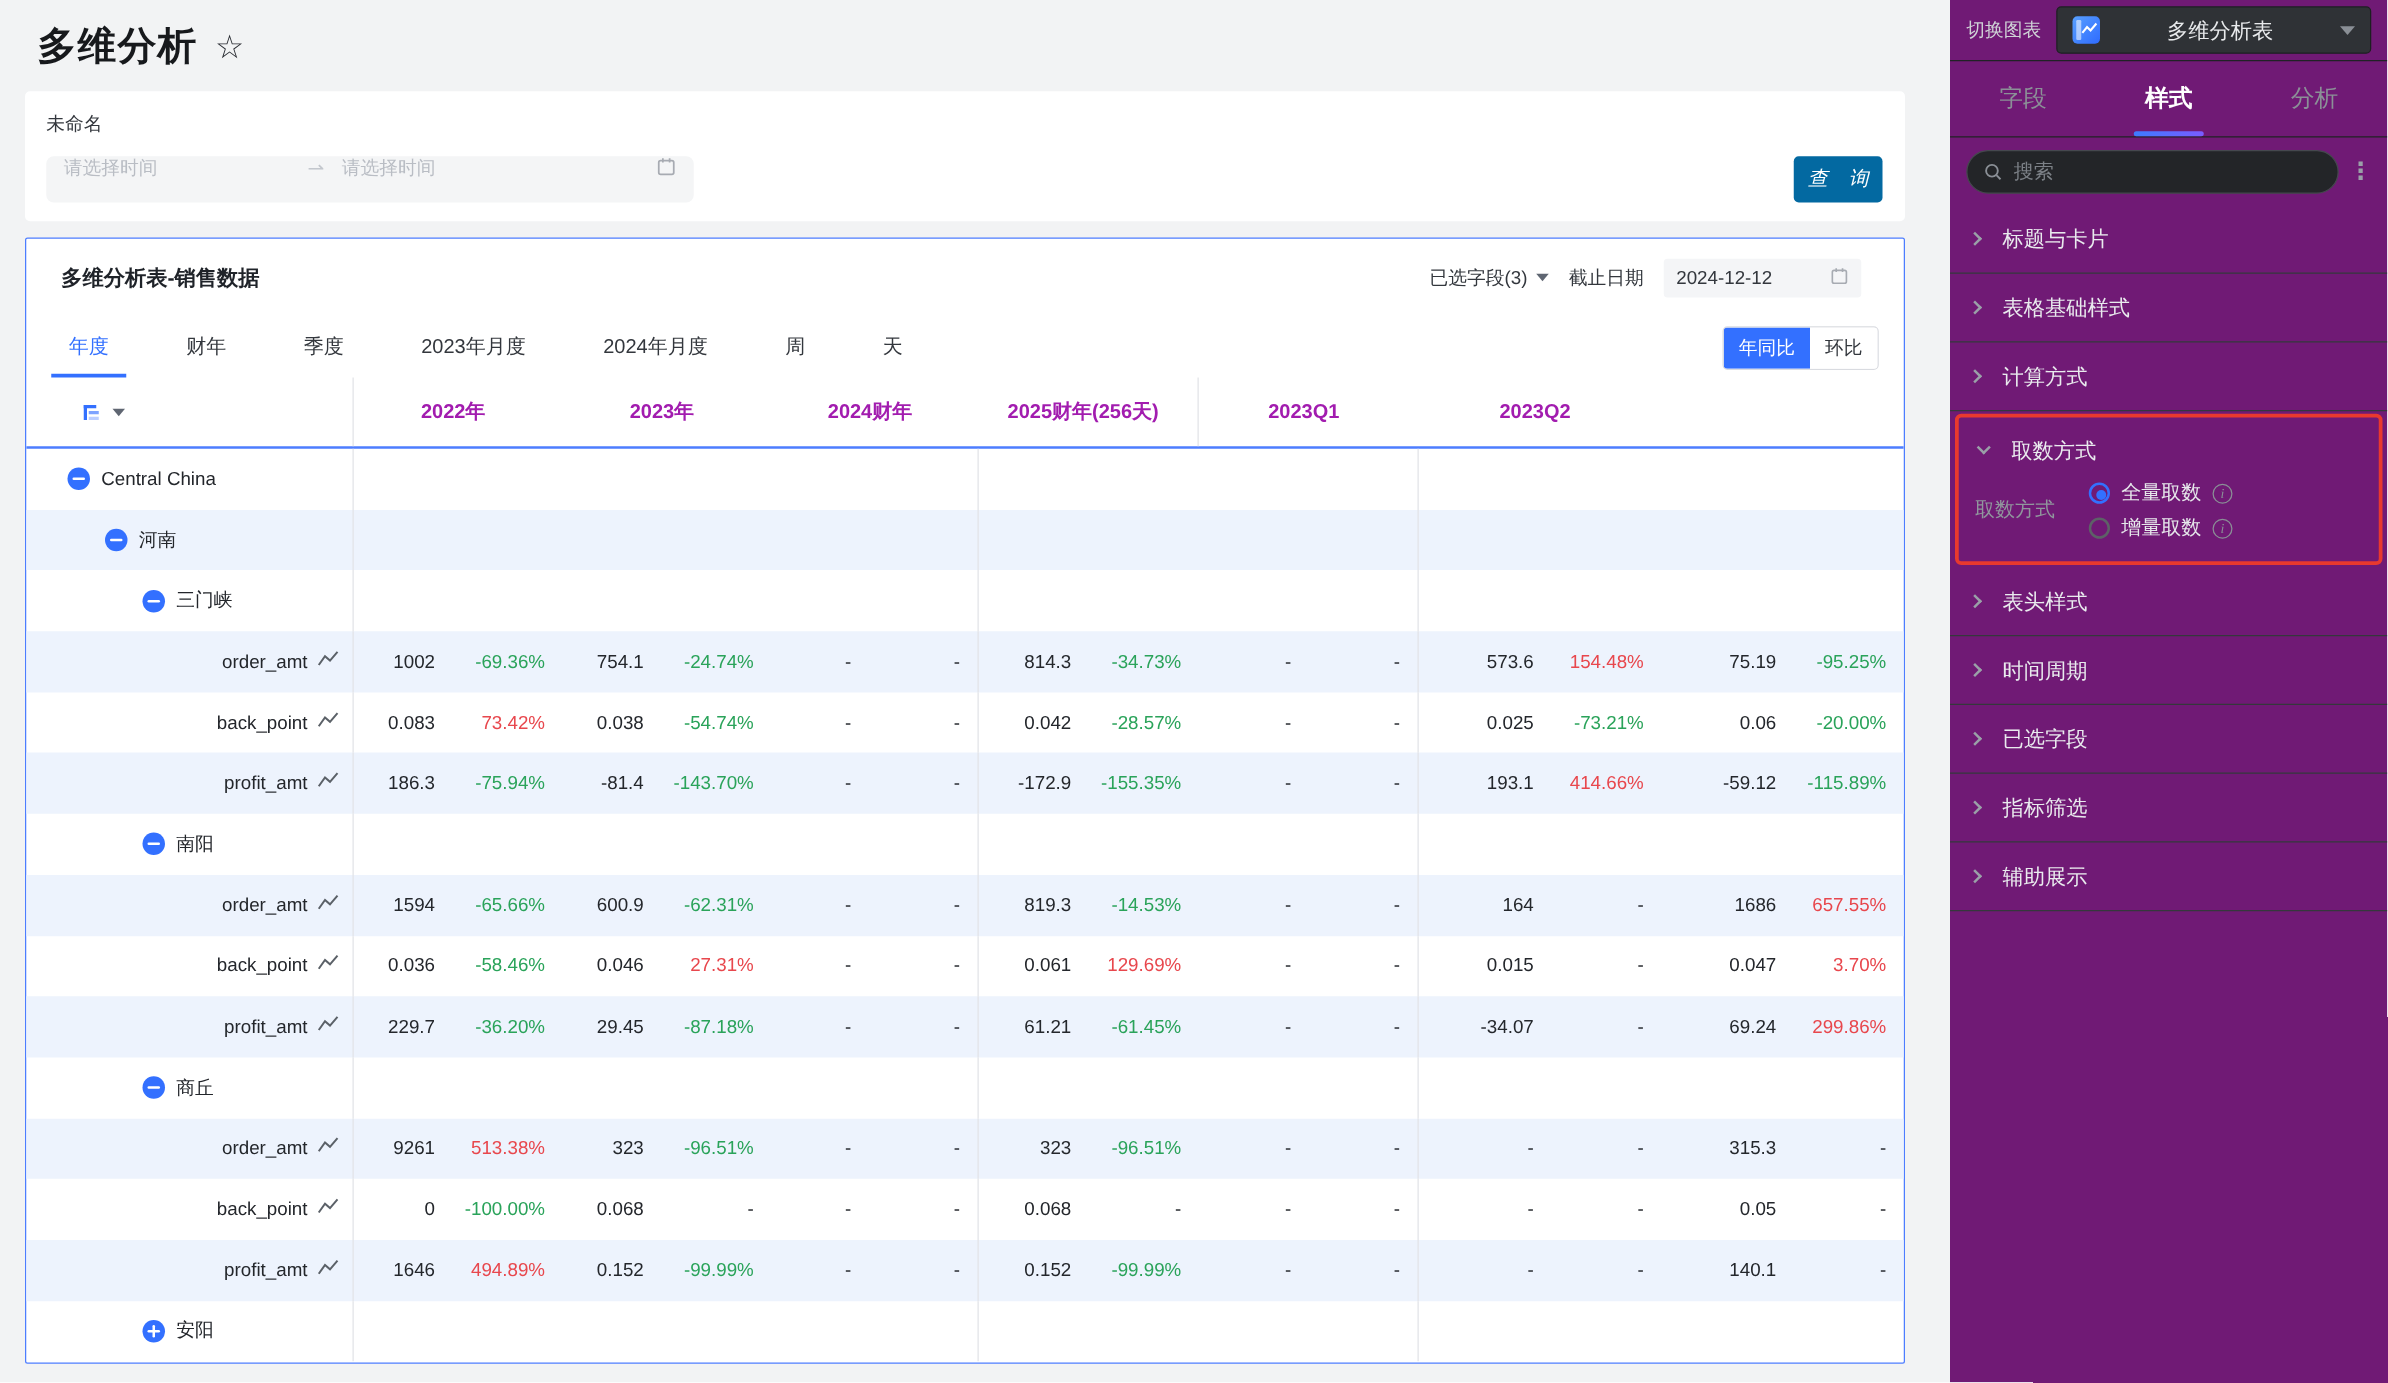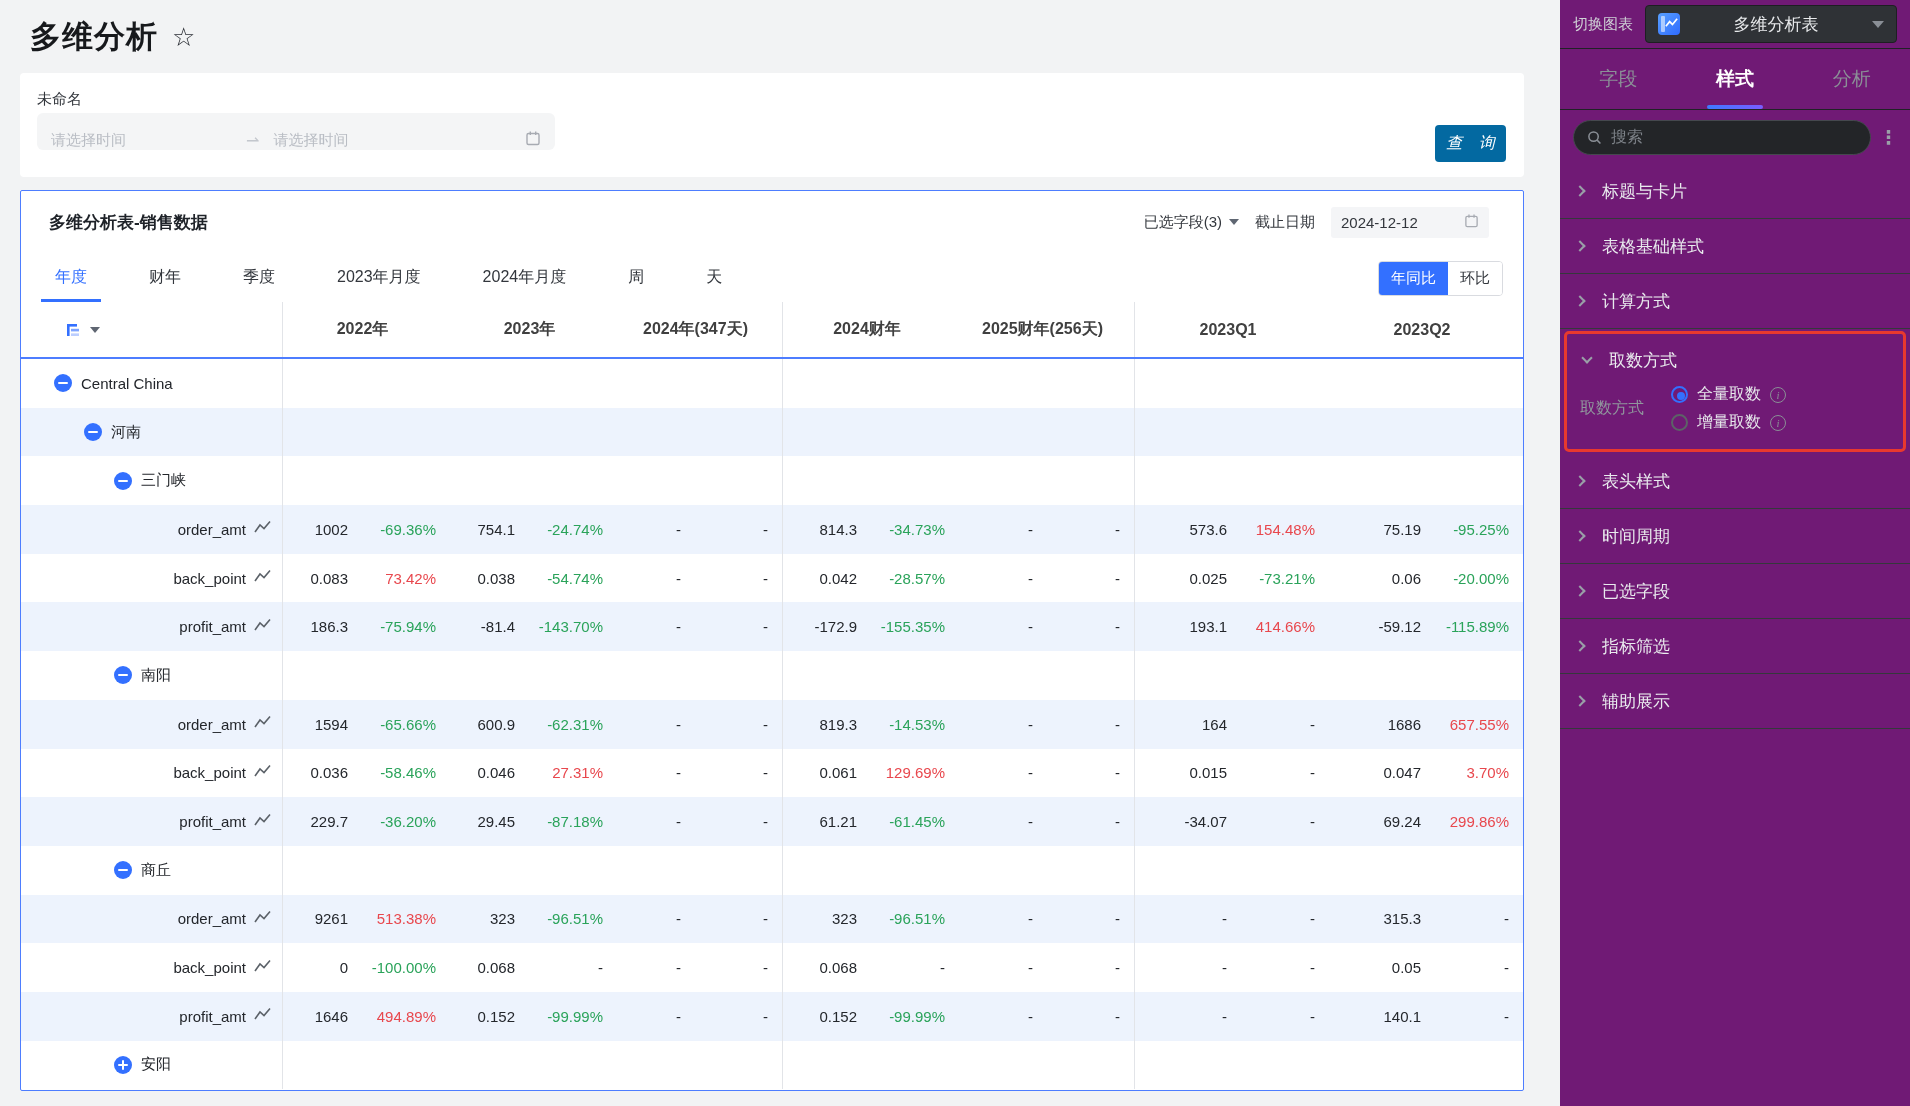--- a/index.html
+++ b/index.html
@@ -7,21 +7,21 @@
   #root { position:relative; width:1910px; height:1106px; background:#f2f3f4; overflow:hidden;padding-left:35px; }
 
   
   #main { position:absolute; left:0; top:0; width:1560px; height:1106px; }
   .page-title-row { position:absolute; left:30px; top:16px; display:flex; align-items:center; gap:14px; }
   .page-title { font-size:31px; font-weight:700; color:#17191c; letter-spacing:1px; }
   .star { font-size:26px; color:#2a2d33; cursor:pointer; }
 
   .query-card { position:absolute; left:20px; top:73px; width:1504px; height:104px; background:#ffffff; border-radius:4px; }
   .query-name { position:absolute; left:17px; top:17px; font-size:15px; color:#33373d; }
-  .range-input { position:absolute; left:17px; top:40px; width:518px; height:37px; background:#f4f5f6; border-radius:6px; display:flex; align-items:flex-end; padding:0 14px; }
+  .range-input { position:absolute; left:17px; top:52px; width:518px; height:37px; background:#f4f5f6; border-radius:6px; display:flex; align-items:flex-start; padding:0 14px; }
   .range-input .ph { font-size:15px; color:#b9bdc4; }
   .range-input .ph.second { margin-left:14px; }
   .range-arrow { margin-left:120px; color:#c3c7cd; font-size:16px; }
   .range-cal { margin-left:auto; }
   .btn-query { position:absolute; right:18px; top:52px; width:71px; height:37px; background:#0369a1; color:#fff; font-size:16px; border:none; border-radius:4px; letter-spacing:6px; padding-left:6px; cursor:pointer;font-style:italic; }
 
   
   .panel { position:absolute; left:20px; top:190px; width:1504px; height:901px; background:#fff; border:1px solid #4d7dff; border-radius:2px; overflow:hidden; }
   .panel-head { height:62px; display:flex; align-items:center; padding:0 34px 0 28px; }
   .panel-title { font-size:17px; font-weight:700; color:#1f2329; }
@@ -37,21 +37,21 @@
   .ptab { font-size:16px; color:#33373d; cursor:pointer; position:relative; height:100%; display:flex; align-items:center; }
   .ptab.active { color:#3370ff; }
   .ptab.active::after { content:""; position:absolute; left:-14px; right:-14px; bottom:0; height:3px; background:#3370ff; }
   .compare-toggle { position:absolute; right:20px; top:8px; display:flex; border:1px solid #d9dbe0; border-radius:4px; overflow:hidden; }
   .ctab { font-size:15px; padding:7px 12px; background:#fff; color:#33373d; cursor:pointer; }
   .ctab.active { background:#3370ff; color:#fff; }
 
   
   .theader { display:grid; grid-template-columns:262px 167px 167px 166px 176px 176px 194px 194px; height:57px; border-bottom:2px solid #4d7dff; align-items:center; }
   .theader .corner { display:flex; align-items:center; gap:8px; padding-left:44px; height:100%; border-right:1px solid #e2e4e8; }
-  .hgroup { font-size:16px; font-weight:700; color:#404040; text-align:center; padding-right:8px; height:100%; display:flex; align-items:center; justify-content:center; }
+  .hgroup { font-size:16px; font-weight:700; color:#a21caf; text-align:center; padding-right:8px; height:100%; display:flex; align-items:center; justify-content:center; }
   .hgroup.sep { border-right:1px solid #e2e4e8; }
 
   .trow { display:grid; grid-template-columns:262px 95px 72px 95px 72px 94px 72px 104px 72px 104px 72px 122px 72px 122px 72px; height:48.7px; align-items:center; }
   .trow.alt { background:#edf3fd; }
   .rowlabel { height:100%; display:flex; align-items:center; border-right:1px solid #e2e4e8; }
   .rowlabel.metric { justify-content:flex-end; gap:8px; padding-right:10px; }
   .grp-name { font-size:15px; color:#23262b; margin-left:9px; }
   .metric-name { font-size:15px; color:#23262b; }
   .cell-v { text-align:right; padding-right:30px; font-size:15px; color:#24272c; }
   .cell-p { text-align:right; padding-right:14px; font-size:15px; color:#24272c; height:100%; display:flex; align-items:center; justify-content:flex-end; }
@@ -178,21 +178,20 @@
                 <rect x="2" y="2" width="10" height="2.6" fill="#3370ff"></rect>
                 <rect x="6" y="6.8" width="8" height="2.6" fill="#7ea3ff"></rect>
                 <rect x="6" y="11.4" width="8" height="2.6" fill="#bcceff"></rect>
               </svg>
           </span>
           <span class="caret-down"></span>
         </div>
 
       <div class="hgroup">2022年</div>
           <div class="hgroup">2023年</div>
-          <div class="hgroup sep">2024年(347天)</div>
           <div class="hgroup">2024财年</div>
           <div class="hgroup sep">2025财年(256天)</div>
           <div class="hgroup">2023Q1</div>
           <div class="hgroup">2023Q2</div>
         </div>
 
       <div id="table-body">
           <div class="trow">
             <div class="rowlabel" style="padding-left: 33px;">
               <span class="expand-icon"></span>

